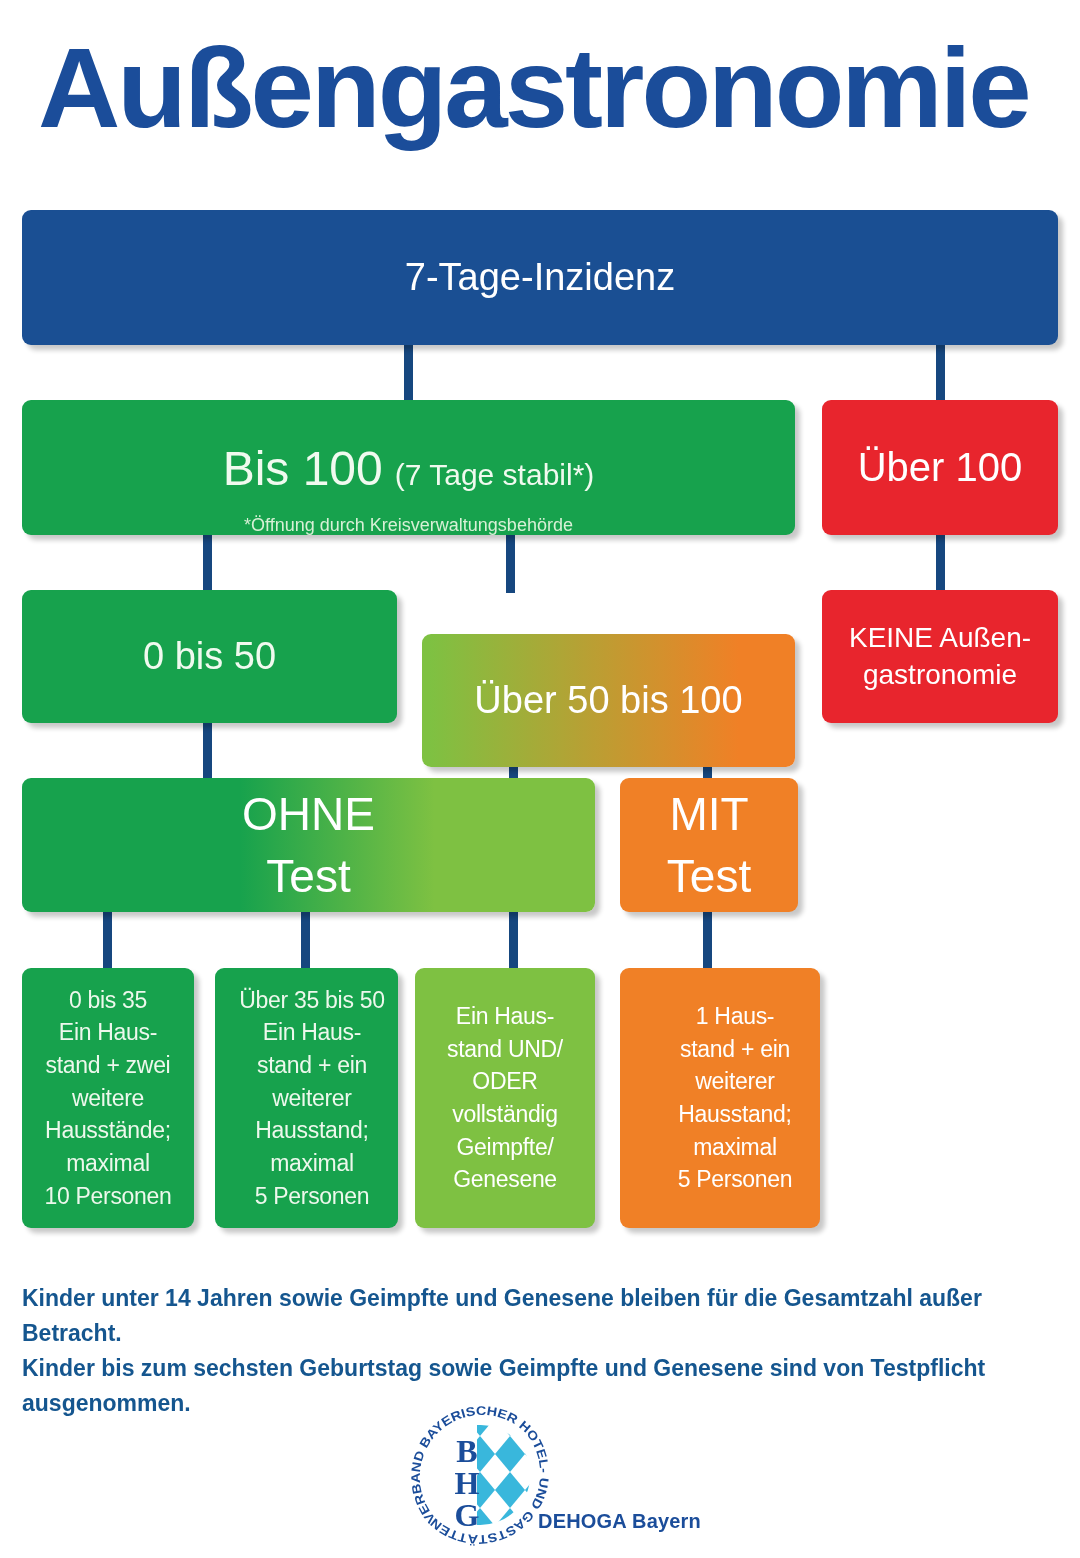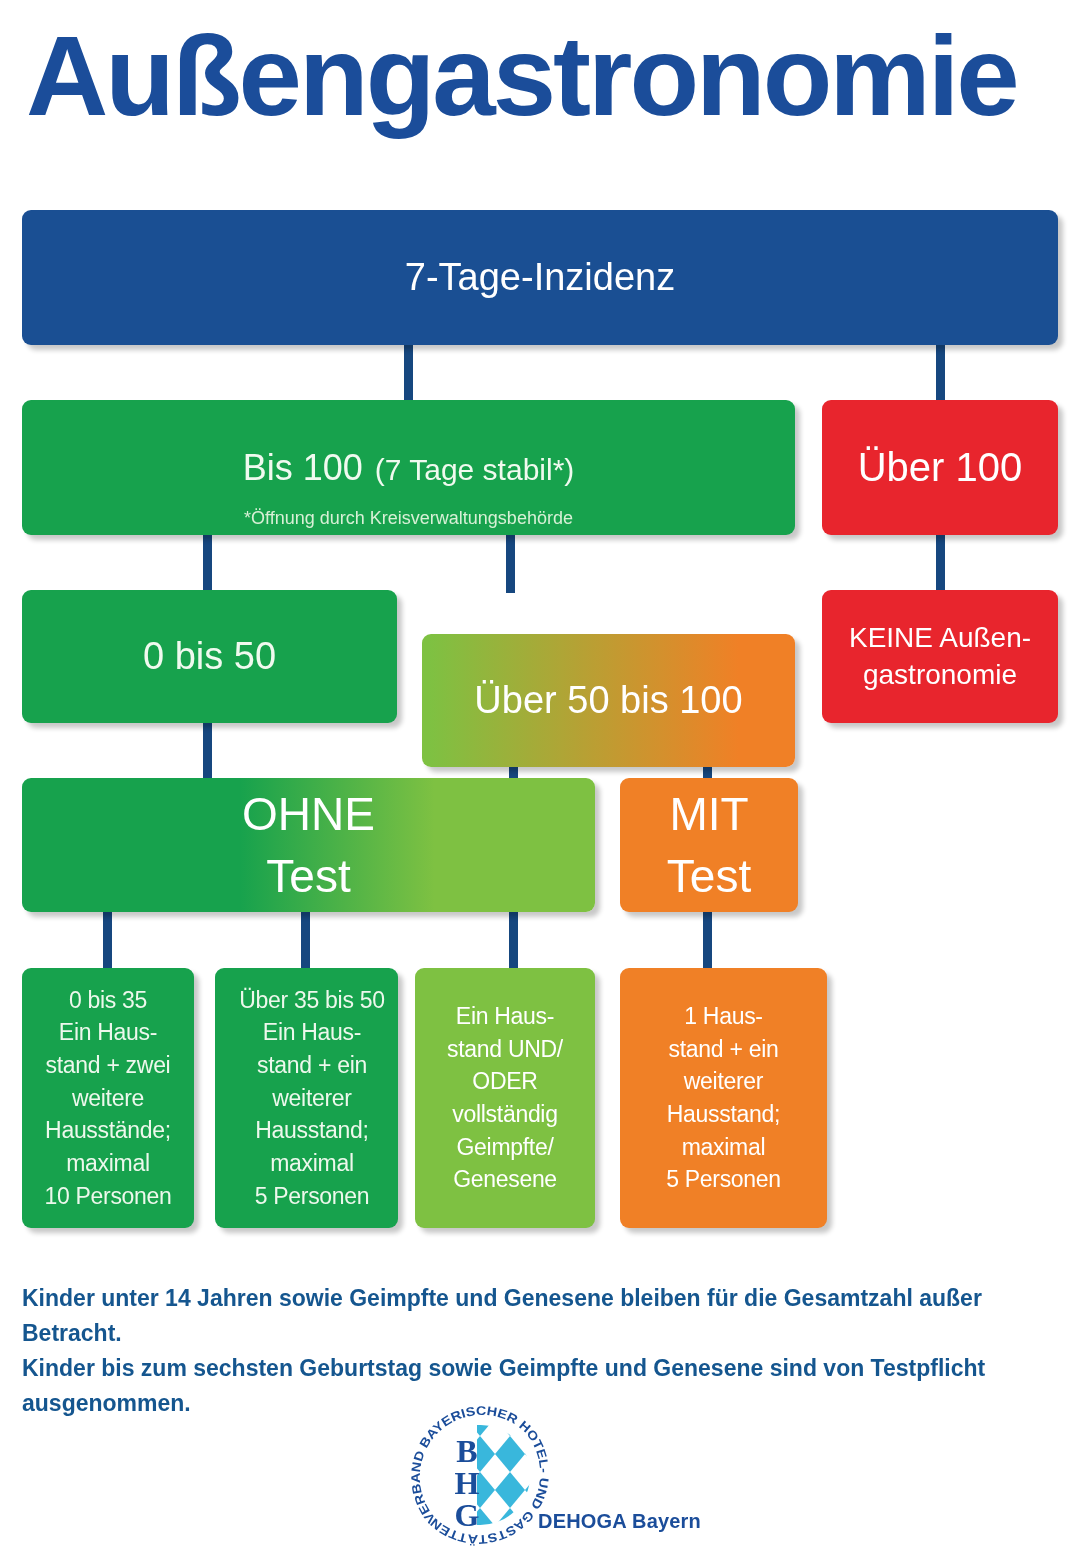--- a/index.html
+++ b/index.html
@@ -1,58 +1,58 @@
 <!DOCTYPE html>
 <html lang="de"><head>
 <meta charset="utf-8">
 <style>
   html,body{margin:0;padding:0;background:#ffffff;}
   .page{
     position:relative;width:1080px;height:1558px;background:#ffffff;overflow:hidden;
     font-family:"Liberation Sans",sans-serif;
   }
   .title{
-    position:absolute;left:26px;top:10px;margin:0;
+    position:absolute;left:26px;top:10px;margin:12px;
     font-size:114px;font-weight:bold;letter-spacing:-3px;color:#1B4D9A;line-height:1.15;
     white-space:nowrap;
   }
   .vline{position:absolute;width:9px;background:#16477F;z-index:0;}
   .box{
     position:absolute;z-index:1;display:flex;flex-direction:column;
     justify-content:center;align-items:center;text-align:center;
     font-weight:normal;color:#ffffff;box-shadow:5px 5px 5px rgba(0,0,0,0.22);border-radius:9px;
   }
   .banner{left:22px;top:210px;width:1036px;height:135px;background:#1A4F93;font-size:38px;}
   .green{background:#17A24D;}
   .red{background:#E8252D;}
   .orange{background:#F08026;}
   .lgreen{background:#7EC142;}
 
   .bis100{left:22px;top:400px;width:773px;height:135px;}
   .bis100 .mainline{display:flex;align-items:baseline;gap:12px;color:#F0FAEF;}
-  .bis100 .big{font-size:36px;margin-top:41px;}
+  .bis100 .big{font-size:48px;margin-top:41px;}
   .bis100 .small{font-size:30px;margin-top:16px;}
   .bis100 .note{margin-top:19px;font-size:18px;color:#D8F0D6;text-align:center;}
   .ueber100{left:822px;top:400px;width:236px;height:135px;font-size:40px;}
 
   .b0-50{left:22px;top:590px;width:375px;height:133px;font-size:38px;color:#F0FAEF;}
   .b50-100{left:422px;top:590px;width:373px;height:133px;font-size:38px;
     background:linear-gradient(90deg,#7EC142 2%,#F08026 85%);margin-top:44px;}
   .keine{left:822px;top:590px;width:236px;height:133px;font-size:28px;line-height:1.3;text-align:right;}
 
   .ohne{left:22px;top:778px;width:573px;height:134px;font-size:46px;line-height:1.35;
     background:linear-gradient(90deg,#17A24D 0%,#17A24D 38%,#7EC142 72%,#7EC142 100%);}
   .mit{left:620px;top:778px;width:178px;height:134px;font-size:46px;line-height:1.35;}
 
   .rule{top:968px;height:260px;font-size:23px;line-height:1.42;letter-spacing:-0.3px;}
   .rule.green{color:#EDF8EC;}
   .r1{left:22px;width:172px;}
   .r2{left:215px;width:172px;padding-left:11px;}
   .r3{left:415px;width:180px;}
-  .r4{left:620px;width:207px;}
+  .r4{left:620px;width:170px;padding-left:30px;}
 
   .footnote{
     position:absolute;left:22px;top:1281px;width:1040px;
     font-size:23px;font-weight:bold;line-height:35px;color:#15568F;
   }
   .logo{position:absolute;left:405px;top:1400px;width:150px;height:150px;}
   .dehoga{
     position:absolute;left:538px;top:1510px;
     font-size:20px;font-weight:bold;color:#1B4D9A;letter-spacing:0.2px;
   }

